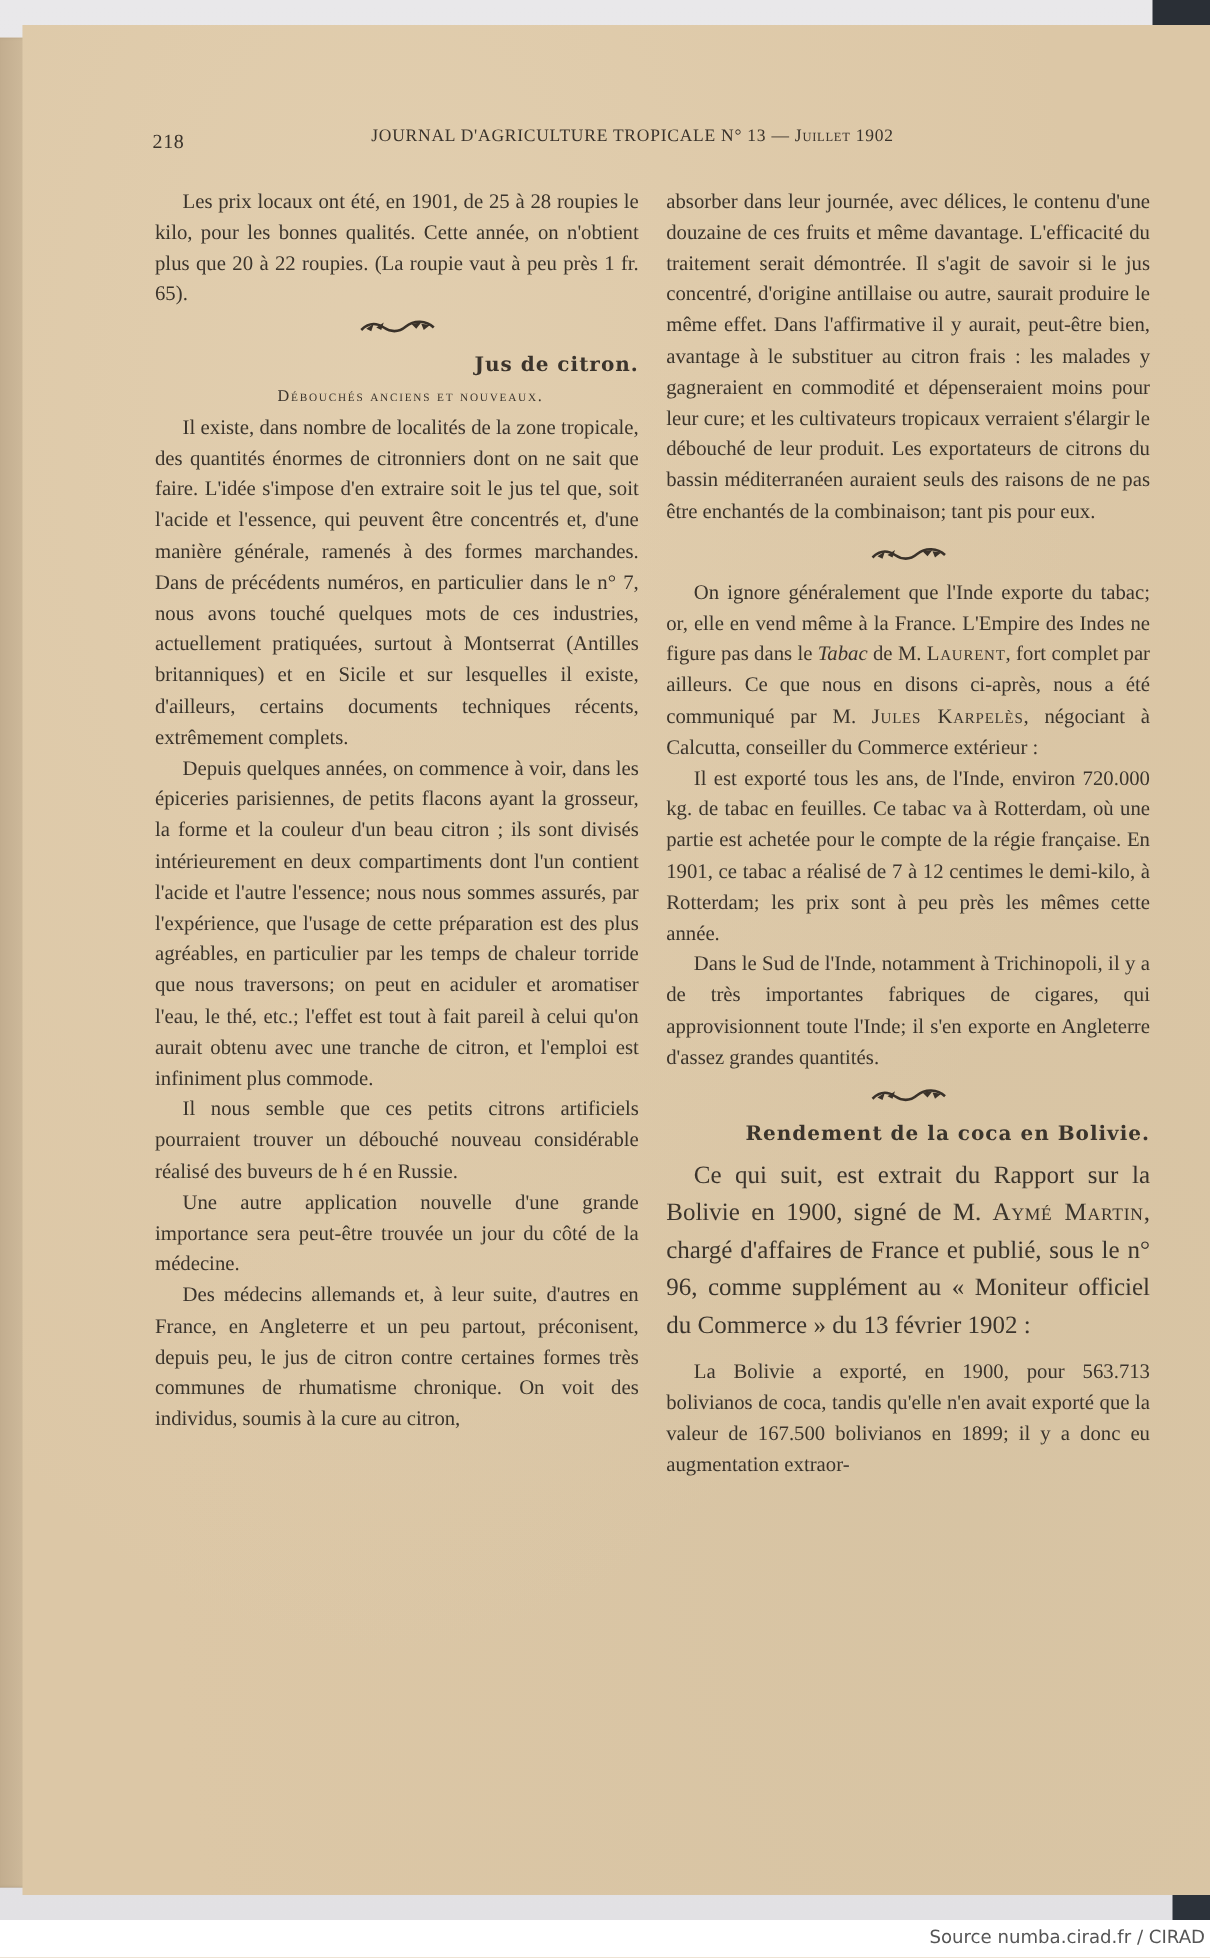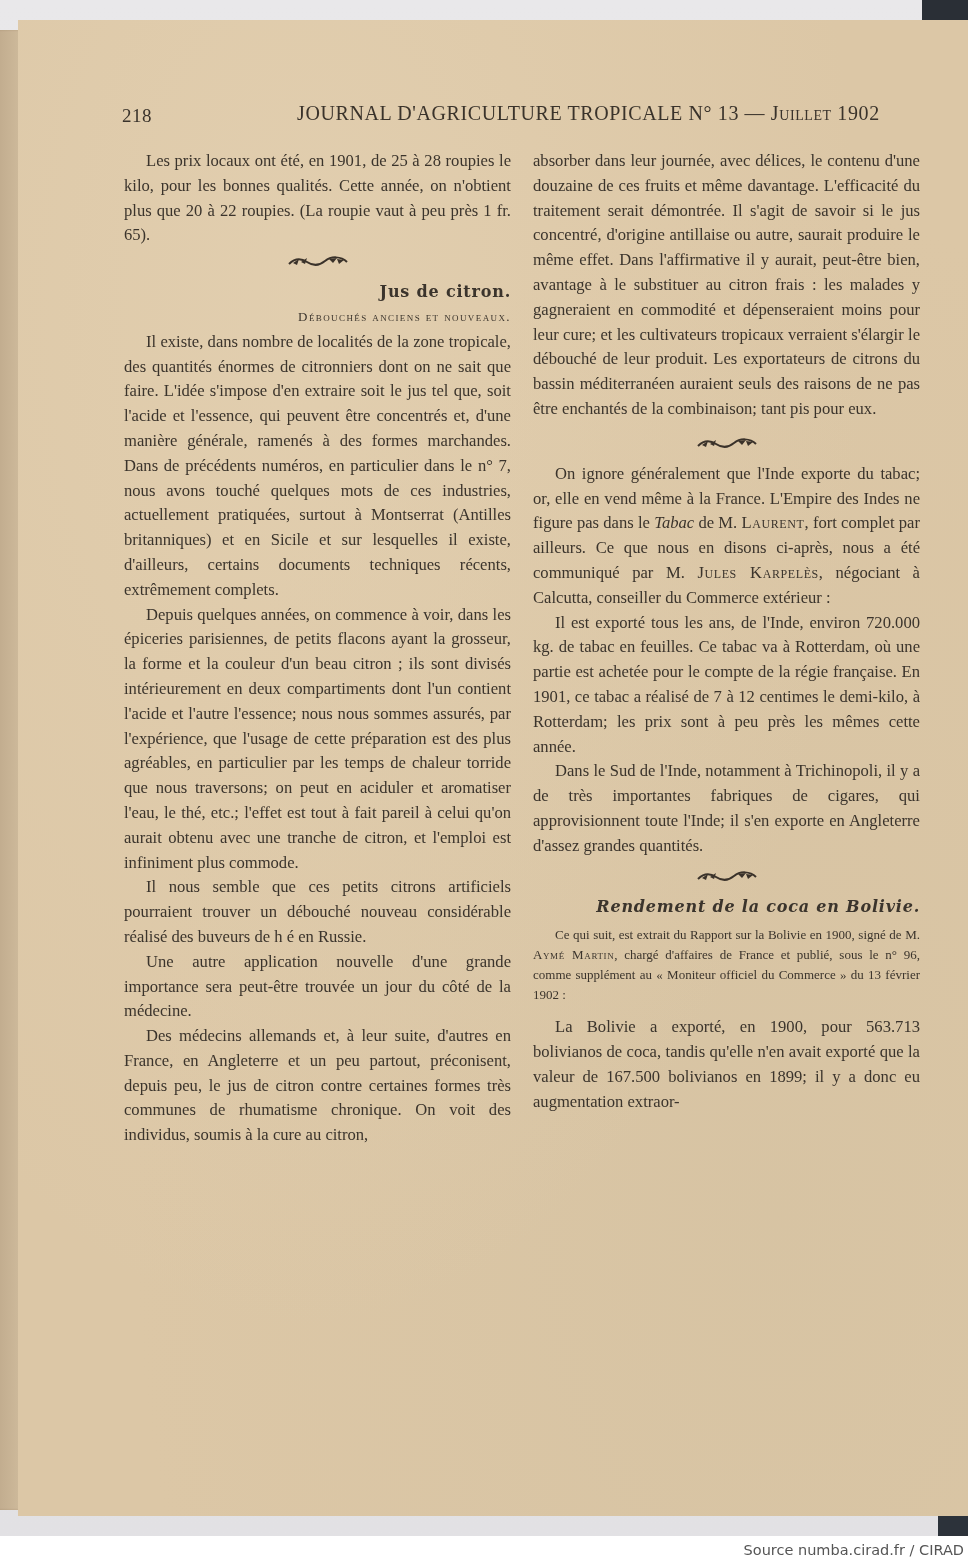--- a/index.html
+++ b/index.html
@@ -29,41 +29,41 @@
     position: absolute; left: 18px; top: 20px; width: 950px; height: 1496px;
     background: #dcc7a6;
     background-image:
       radial-gradient(ellipse at 30% 20%, rgba(230,212,182,0.55) 0%, rgba(230,212,182,0) 60%),
       radial-gradient(ellipse at 80% 80%, rgba(210,192,160,0.5) 0%, rgba(210,192,160,0) 60%);
   }
   .running-head {
     position: absolute; left: 122px; top: 102px; width: 796px; height: 30px;
     color: #3a332b; font-size: 20px; letter-spacing: 0.5px;
   }
-  .folio { position: absolute; left: 0; top: 3px; font-size: 19px; }
-  .journal-title { position: absolute; left: 175px; top: 0; font-size: 20px; letter-spacing: 0.6px; white-space: nowrap; }
+  .folio { position: absolute; left: 0; top: 3px; font-size: 16px; }
+  .journal-title { position: absolute; left: 175px; top: 0; font-size: 14px; letter-spacing: 0.6px; white-space: nowrap; }
   .col {
     position: absolute; top: 149px; width: 387px;
     color: #3b342c; font-size: 16.6px; line-height: 24.8px;
     text-align: justify; hyphens: none;
   }
   .col-left { left: 124px; }
   .col-right { left: 533px; }
   .col p { margin: 0; text-indent: 22px; }
   .col p.noindent { text-indent: 0; }
   .ornament { display: block; margin: 6px auto 10px auto; width: 66px; height: 16px; }
   .section-title {
     text-align: right; font-family: "DejaVu Serif", serif; font-weight: bold;
     font-size: 16px; letter-spacing: 0.8px; margin: 6px 0 2px 0; text-indent: 0;
   }
   .section-sub {
-    text-align: right; font-size: 13px; letter-spacing: 1.4px;
+    text-align: center; font-size: 13px; letter-spacing: 1.4px;
     margin: 0 0 6px 0; font-variant: small-caps;
   }
-  .small { font-size: 13px; line-height: 20px; font-family: Liberation Serif, serif; }
+  .small { font-size: 20px; line-height: 30px; font-family: Liberation Serif, serif; }
   .sc { font-variant: small-caps; letter-spacing: 0.6px; }
   .it { font-style: italic; }
   .source-credit {
     position: absolute; right: 4px; top: 1542px;
     font-family: "DejaVu Sans", sans-serif; font-size: 14.5px; color: #555; margin-left: 36px;
   }
 </style>
 </head>
 <body>
 
@@ -107,18 +107,18 @@
 
   <p><span>On ignore généralement que l'Inde exporte du tabac; or, elle en vend même à la France. L'Empire des Indes ne figure pas dans le </span><span class="it">Tabac</span><span> de M. </span><span class="sc">Laurent</span><span>, fort complet par ailleurs. Ce que nous en disons ci-après, nous a été communiqué par M. </span><span class="sc">Jules Karpelès</span><span>, négociant à Calcutta, conseiller du Commerce extérieur :</span></p>
   <p>Il est exporté tous les ans, de l'Inde, environ 720.000 kg. de tabac en feuilles. Ce tabac va à Rotterdam, où une partie est achetée pour le compte de la régie française. En 1901, ce tabac a réalisé de 7 à 12 centimes le demi-kilo, à Rotterdam; les prix sont à peu près les mêmes cette année.</p>
   <p>Dans le Sud de l'Inde, notamment à Trichinopoli, il y a de très importantes fabriques de cigares, qui approvisionnent toute l'Inde; il s'en exporte en Angleterre d'assez grandes quantités.</p>
 
   <svg class="ornament" style="margin-top:10px;" viewBox="0 0 66 16">
     <path d="M4 10 C10 4, 16 4, 22 8 C28 12, 34 12, 40 7 C46 2, 56 2, 62 8" stroke="#3a322a" stroke-width="2" fill="none"></path>
     <path d="M8 9 l6 -4 l-2 6 z M16 8 l6 -4 l-2 6 z M44 5 l8 -1 l-4 5 z M52 5 l7 1 l-5 4 z" fill="#3a322a"></path>
   </svg>
 
-  <p class="section-title" style="margin-bottom:6px;font-style:italic;">Rendement de la coca en Bolivie.</p>
+  <p class="section-title" style="margin-bottom:6px;">Rendement de la coca en Bolivie.</p>
   <p class="small"><span>Ce qui suit, est extrait du Rapport sur la Bolivie en 1900, signé de M. </span><span class="sc">Aymé Martin</span><span>, chargé d'affaires de France et publié, sous le n° 96, comme supplément au « Moniteur officiel du Commerce » du 13 février 1902 :</span></p>
   <p style="margin-top:10px;">La Bolivie a exporté, en 1900, pour 563.713 bolivianos de coca, tandis qu'elle n'en avait exporté que la valeur de 167.500 bolivianos en 1899; il y a donc eu augmentation extraor-</p>
 </div>
 
 <div class="source-credit">Source numba.cirad.fr / CIRAD</div>
 
 </body></html>

